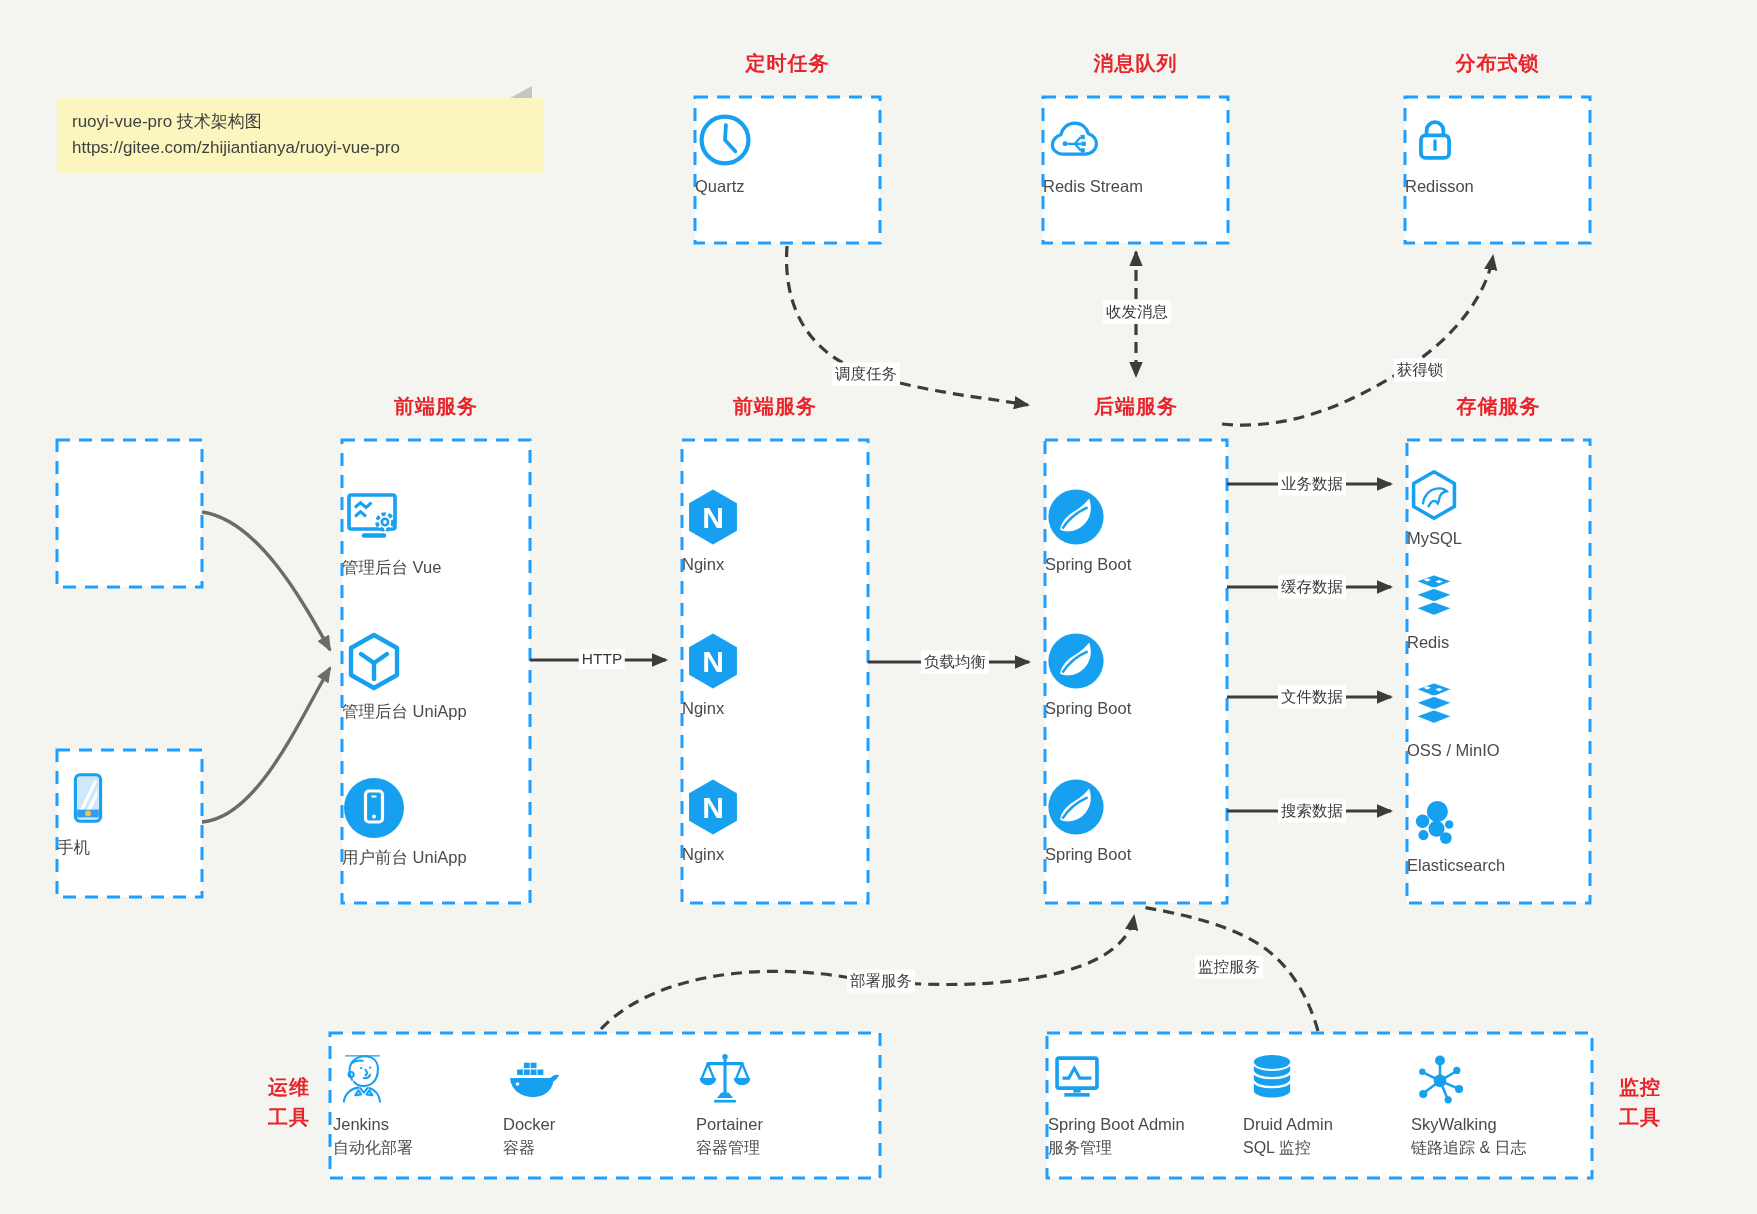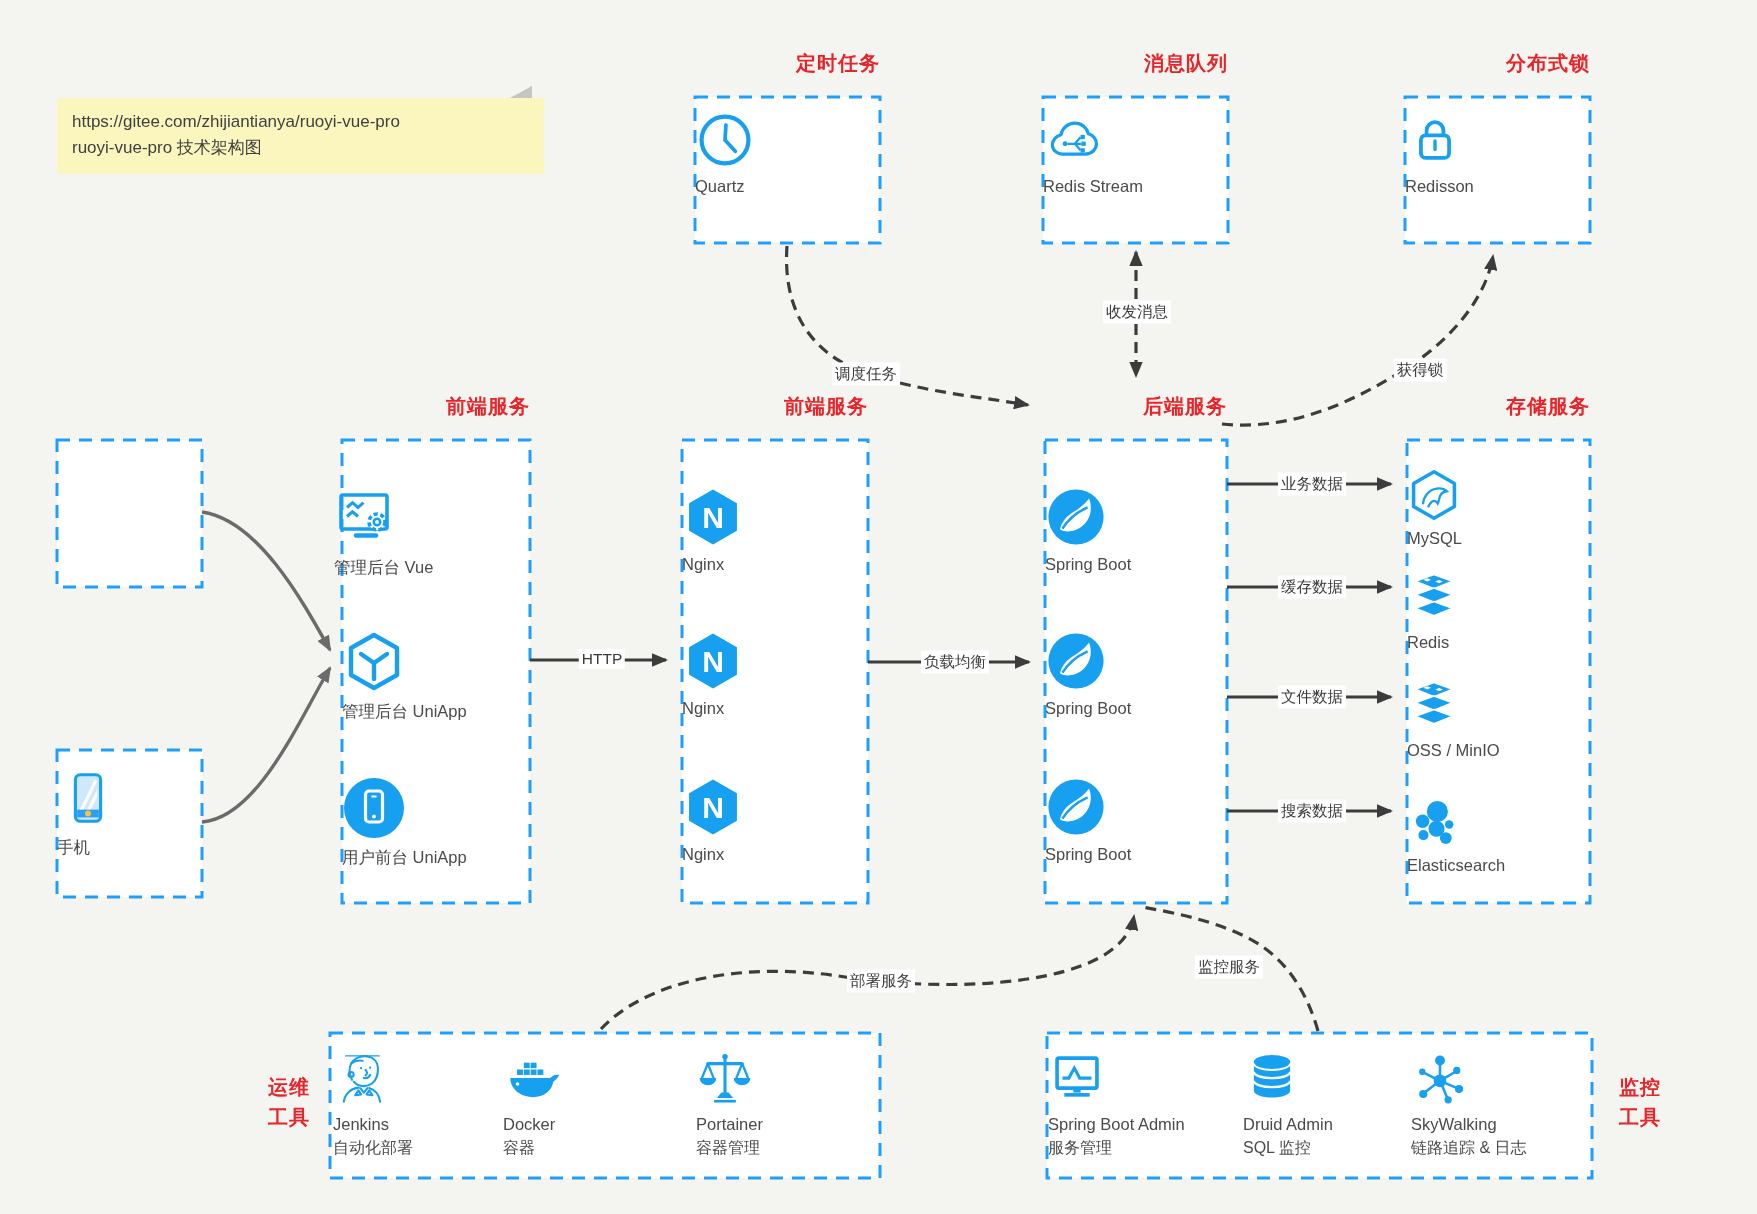--- a/index.html
+++ b/index.html
@@ -8,21 +8,21 @@
     background:var(--canvas-bg,#f4f4f1);
     font-family:"Liberation Sans","DejaVu Sans",sans-serif;
   }
   #wires{position:absolute;left:0;top:0;z-index:1}
   .box-rect{fill:#ffffff;stroke:var(--border-blue,#1e9fff);stroke-width:3;stroke-dasharray:13 9}
   .wire{fill:none;stroke:var(--arrow-dark,#3c3c3c);stroke-width:3}
   .wire.dashed{stroke-width:3.2;stroke-dasharray:11 7}
   .wire.gray{stroke:var(--arrow-gray,#6b6b6b);stroke-width:3.4}
   .mk-dark{fill:var(--arrow-dark,#3c3c3c)}
   .mk-gray{fill:var(--arrow-gray,#6b6b6b)}
-  .group-title{position:absolute;z-index:2;text-align:right;font-weight:bold;font-size:20px;
+  .group-title{position:absolute;z-index:2;text-align:center;font-weight:bold;font-size:20px;
     color:var(--title-red,#e82329);letter-spacing:1px;white-space:nowrap}
   .side-title{position:absolute;z-index:2;text-align:center;font-weight:bold;font-size:20px;
     color:var(--title-red,#e82329);line-height:1.5;letter-spacing:1px}
   .item{position:absolute;z-index:2;display:flex;flex-direction:column;gap:7px}
   .item .icon{color:var(--accent-blue,#17a0f0);display:block}
   .item .lbl{font-size:16.5px;color:#4a4a4a;white-space:nowrap}
   .item .sub{font-size:16px;color:#4a4a4a;white-space:nowrap;margin-top:-3px}
   .chip{position:absolute;z-index:3;transform:translate(-50%,-50%);background:#ffffff;
     padding:1px 3px;font-size:15.5px;color:#3a3a3a;white-space:nowrap}
   .note{position:absolute;left:57px;top:98px;width:462px;z-index:2;
@@ -220,22 +220,22 @@
     <path class="wire" marker-end="url(#mDark)" d="M1227,811 H1391"></path>
 
     <path class="wire dashed" marker-end="url(#mDark)" d="M787,246 C783,302 804,352 866,373 C922,392 974,396 1028,405"></path>
     <path class="wire dashed" marker-start="url(#mDark)" marker-end="url(#mDark)" d="M1136,252 V376"></path>
     <path class="wire dashed" marker-end="url(#mDark)" d="M1222,424 C1292,431 1354,402 1410,366 C1452,338 1486,298 1493,256"></path>
     <path class="wire dashed" marker-end="url(#mDark)" d="M601,1029 C645,982 740,960 845,977 C950,993 1122,988 1134,916"></path>
     <path class="wire dashed" d="M1318,1031 C1308,996 1291,967 1263,947 C1232,925 1182,914 1142,907"></path>
   </svg>
 
   <div class="note">
+    <div>ruoyi-vue-pro 技术架构图</div>
     <div>https://gitee.com/zhijiantianya/ruoyi-vue-pro</div>
-    <div>ruoyi-vue-pro 技术架构图</div>
   </div>
 
   <div class="group-title" style="left:695px;top:50px;width:185px">定时任务</div>
   <div class="group-title" style="left:1043px;top:50px;width:185px">消息队列</div>
   <div class="group-title" style="left:1405px;top:50px;width:185px">分布式锁</div>
   <div class="group-title" style="left:342px;top:393px;width:188px">前端服务</div>
   <div class="group-title" style="left:682px;top:393px;width:186px">前端服务</div>
   <div class="group-title" style="left:1045px;top:393px;width:182px">后端服务</div>
   <div class="group-title" style="left:1407px;top:393px;width:183px">存储服务</div>
   <div class="side-title" style="left:250px;top:1072px;width:78px">
@@ -266,21 +266,21 @@
     <div class="lbl">Redisson</div>
   </div>
 
   <div class="item" style="left:57px;top:768px;width:145px">
     <svg class="icon" width="62" height="62" viewBox="0 0 64 64">
         <use href="#sym-smartphone"></use>
       </svg>
     <div class="lbl">手机</div>
   </div>
 
-  <div class="item" style="left:334px;top:486px;width:188px">
+  <div class="item" style="left:342px;top:486px;width:188px">
     <svg class="icon" width="64" height="64" viewBox="0 0 64 64">
         <use href="#sym-admin-vue"></use>
       </svg>
     <div class="lbl">管理后台 Vue</div>
   </div>
   <div class="item" style="left:342px;top:630px;width:228px">
     <svg class="icon" width="64" height="64" viewBox="0 0 64 64">
         <use href="#sym-uniapp-cube"></use>
       </svg>
     <div class="lbl">管理后台 UniApp</div>

